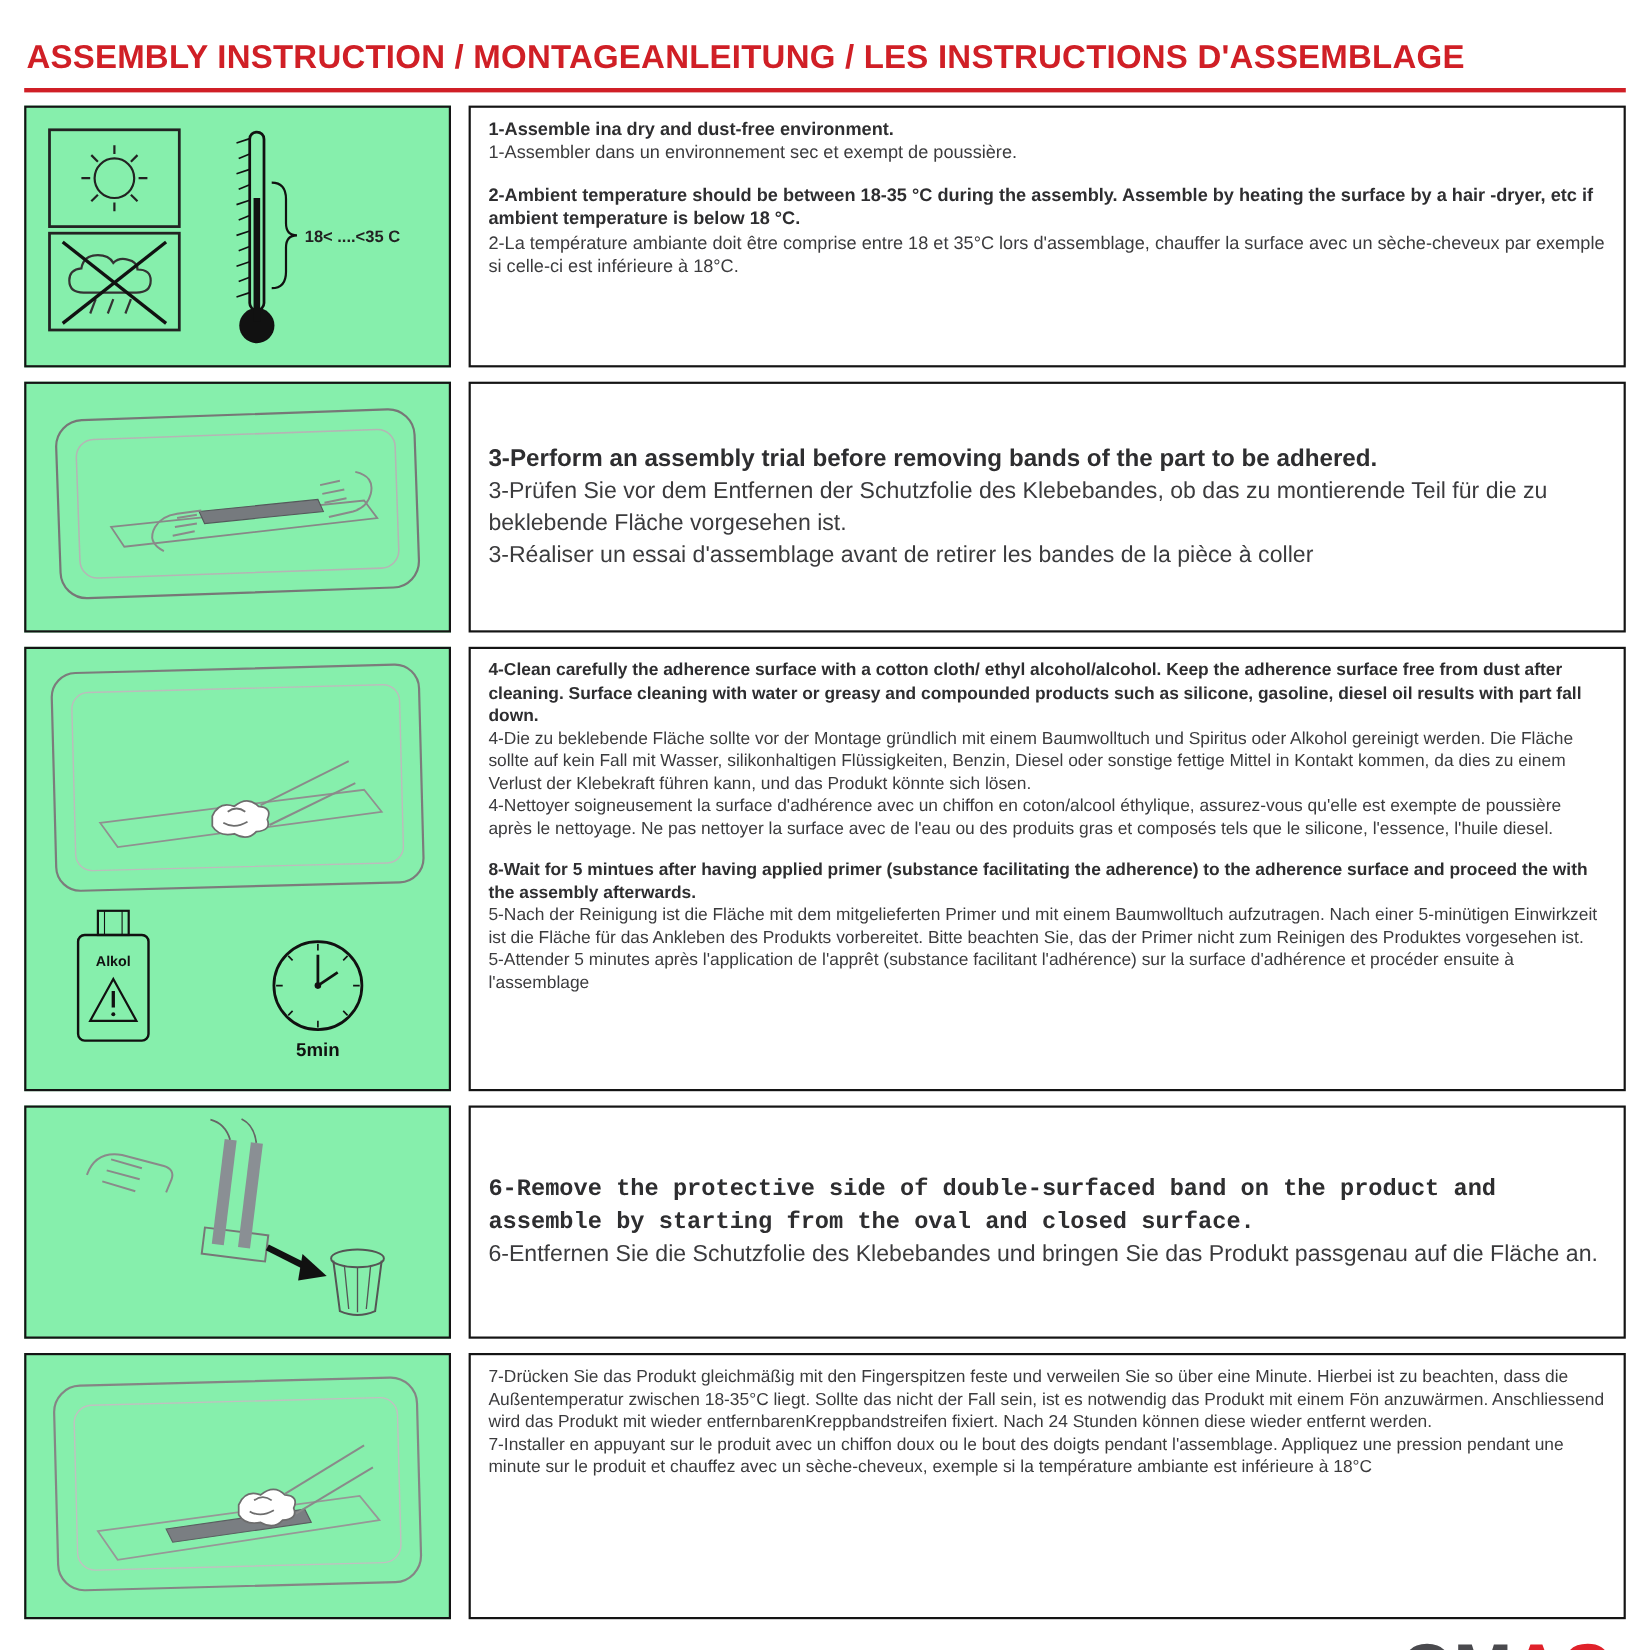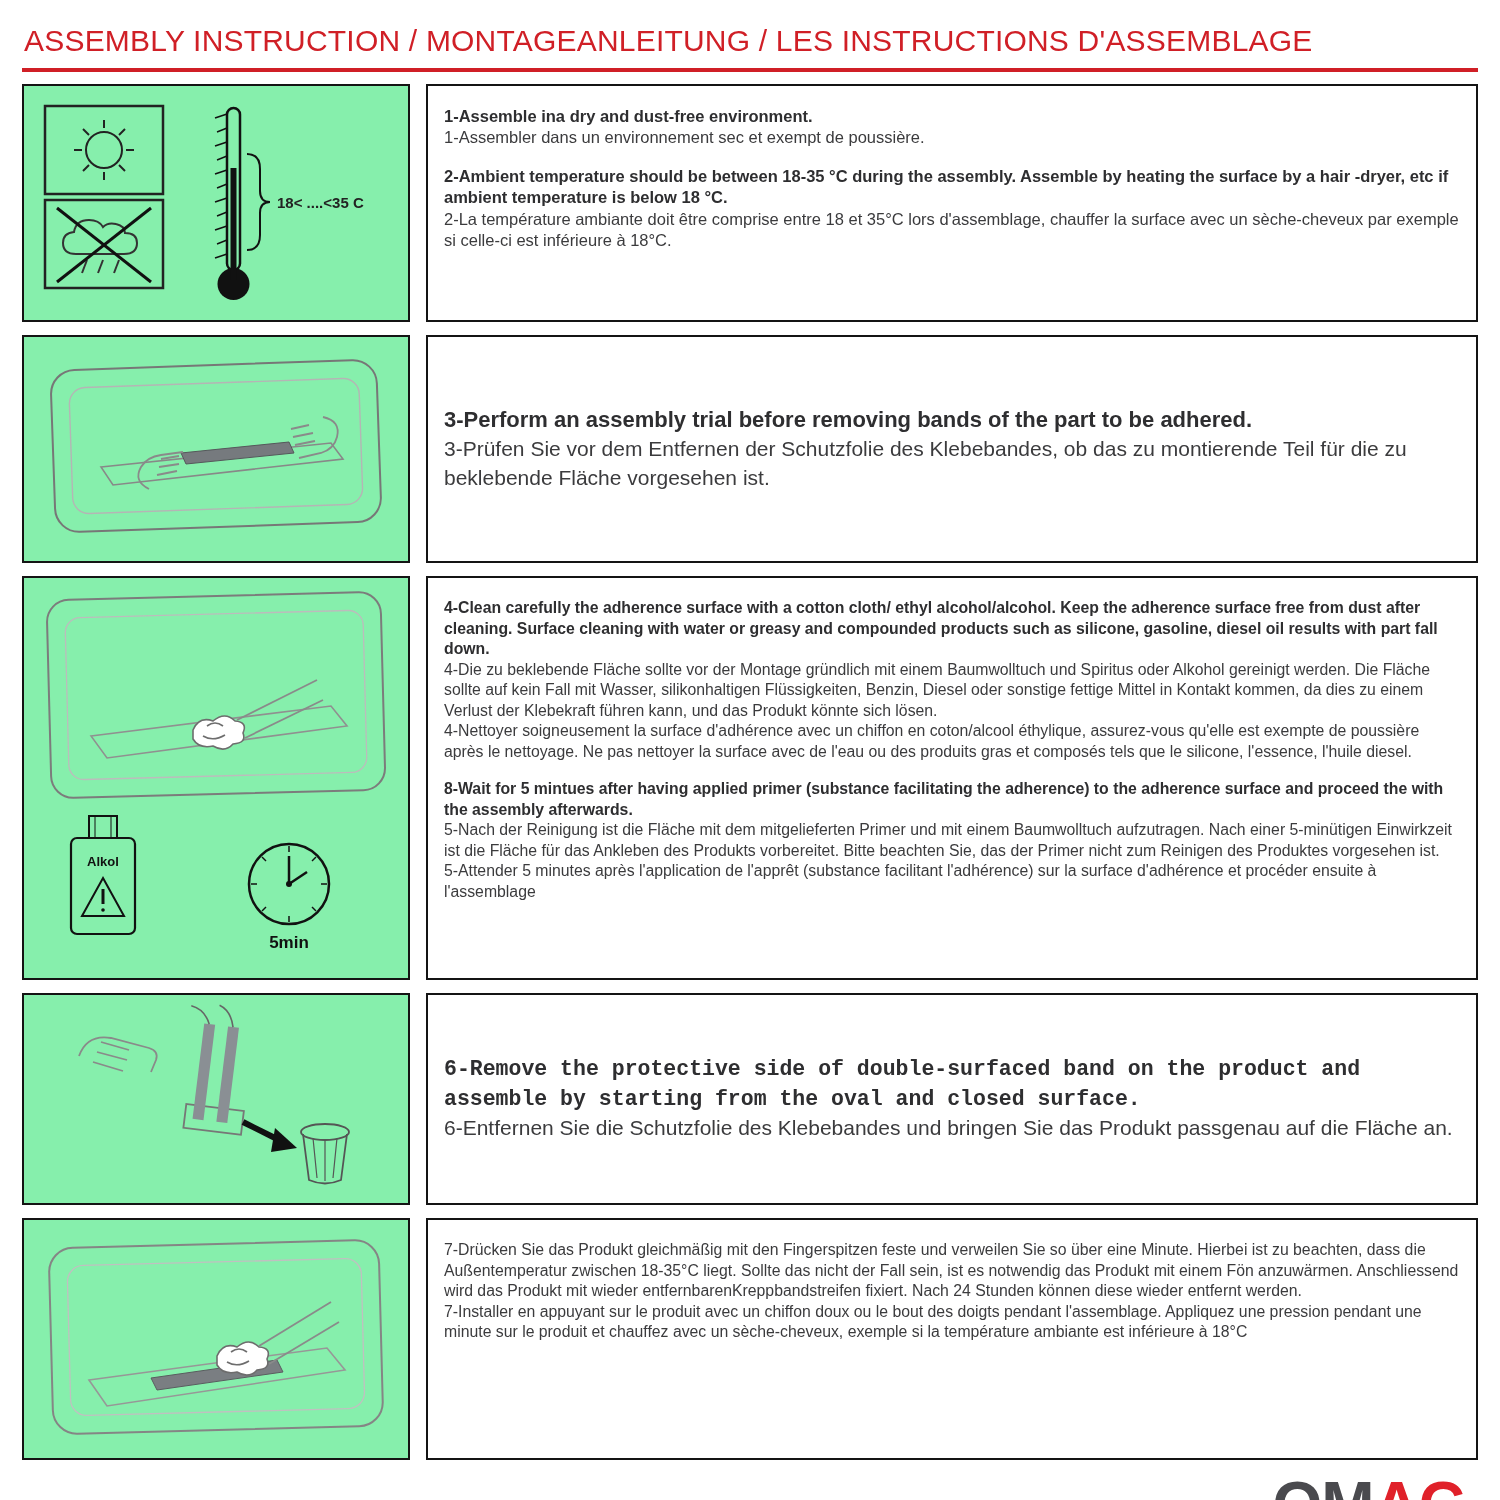--- a/index.html
+++ b/index.html
@@ -1,22 +1,22 @@
 <!DOCTYPE html>
 <html><head>
 <meta charset="utf-8">
 <style>
   html,body{margin:0;padding:0;background:#fff;}
   body{width:1500px;height:1500px;font-family:"Liberation Sans","DejaVu Sans",sans-serif;color:#3b3b3d;box-sizing:border-box;overflow:hidden;}
   .page{padding:16px 22px 0 22px;}
-  .title{color:#d01f26;font-size:30px;font-weight:400;letter-spacing:.2px;margin:8px 0 10px 2px;}
+  .title{color:#d01f26;font-size:30px;font-weight:700;letter-spacing:.2px;margin:20px 0 10px 2px;}
   .title-rule{border:none;border-top:4px solid #d01f26;margin:0 0 12px 0;}
   .row{display:flex;gap:16px;margin-bottom:13px;align-items:stretch;}
   .illus{width:388px;flex:0 0 388px;border:2px solid #141414;display:flex;align-items:center;justify-content:center;background:#86efac;box-sizing:border-box;}
-  .tbox{flex:1;border:2px solid #141414;padding:20px 16px;box-sizing:border-box;}
+  .tbox{flex:1;border:2px solid #141414;padding:10px 16px;box-sizing:border-box;}
   .tbox p{margin:0;line-height:1.3;}
   .b{font-weight:700;color:#2e2e30;}
   .sp{margin-top:17px !important;}
   .r1 .tbox{font-size:16.5px;}
   .r1{min-height:238px;}
   .r2{min-height:228px;}
   .r2 .tbox{font-size:21px;display:flex;flex-direction:column;justify-content:center;line-height:1.4;}
   .r2 .tbox p{line-height:1.38;}
   .r2 .b{font-size:22px;}
   .r3{min-height:404px;}
@@ -116,20 +116,21 @@
         </g>
         <g stroke="#8a8a8a" fill="none" stroke-width="1.8">
           <path d="M292,70 q18,4 14,20 q-3,12 -16,16 l-22,5"></path>
           <path d="M278,78 l-18,4 M282,86 l-20,4 M284,94 l-20,4"></path>
         </g>
       </svg>
     </div>
     <div class="tbox">
       <p class="b">3-Perform an assembly trial before removing bands of the part to be adhered.</p>
       <p>3-Prüfen Sie vor dem Entfernen der Schutzfolie des Klebebandes, ob das zu montierende Teil für die zu beklebende Fläche vorgesehen ist.</p>
+      <p>3-Réaliser un essai d'assemblage avant de retirer les bandes de la pièce à coller</p>
     </div>
   </div>
 
   <div class="row r3">
     <div class="illus">
       <svg width="370" height="388" viewBox="0 0 370 388">
         <g transform="rotate(-1.5 185 110)">
           <rect x="18" y="12" width="334" height="198" rx="22" fill="none" stroke="#7c7c7c" stroke-width="2"></rect>
           <rect x="36" y="30" width="298" height="162" rx="15" fill="none" stroke="#bcbcbc" stroke-width="1.3"></rect>
         </g>

